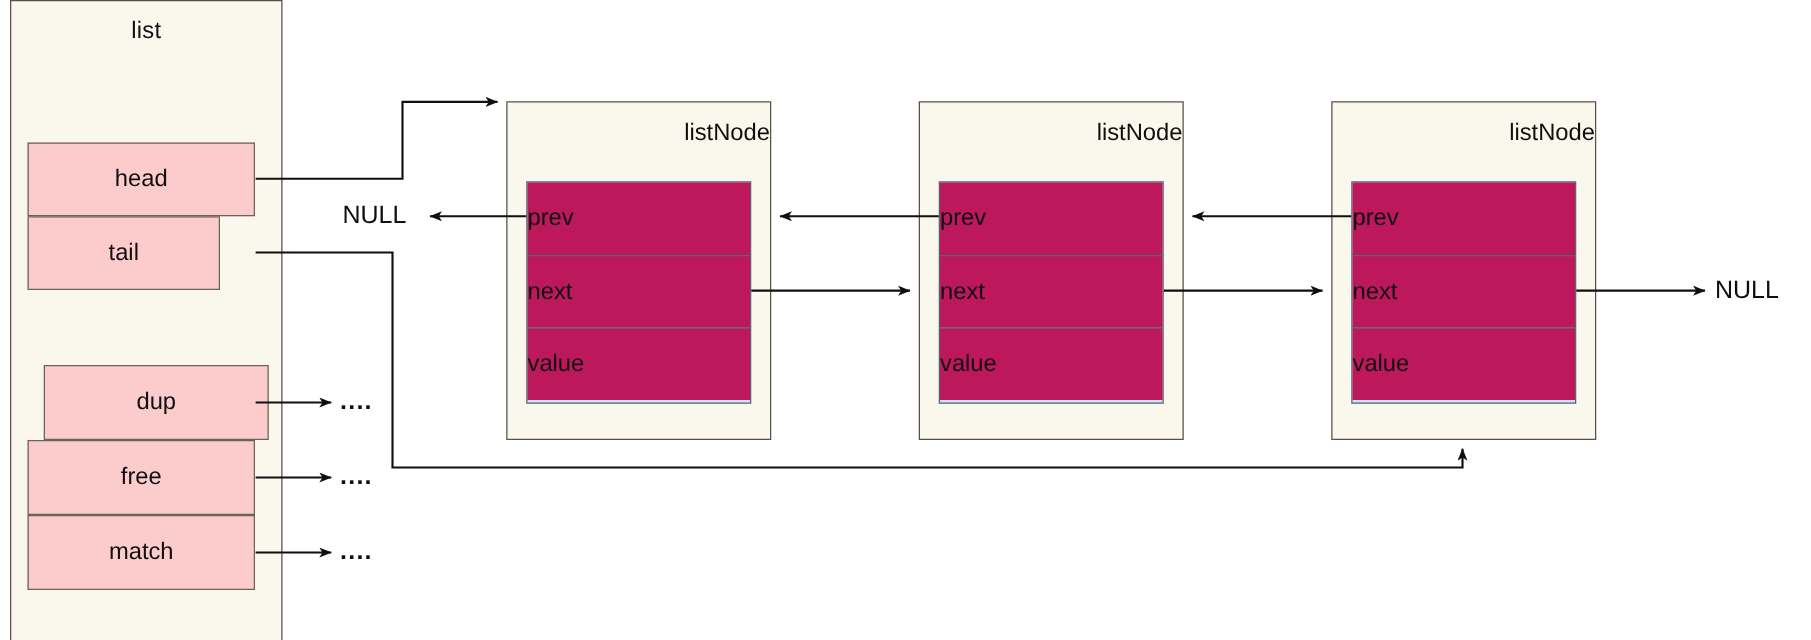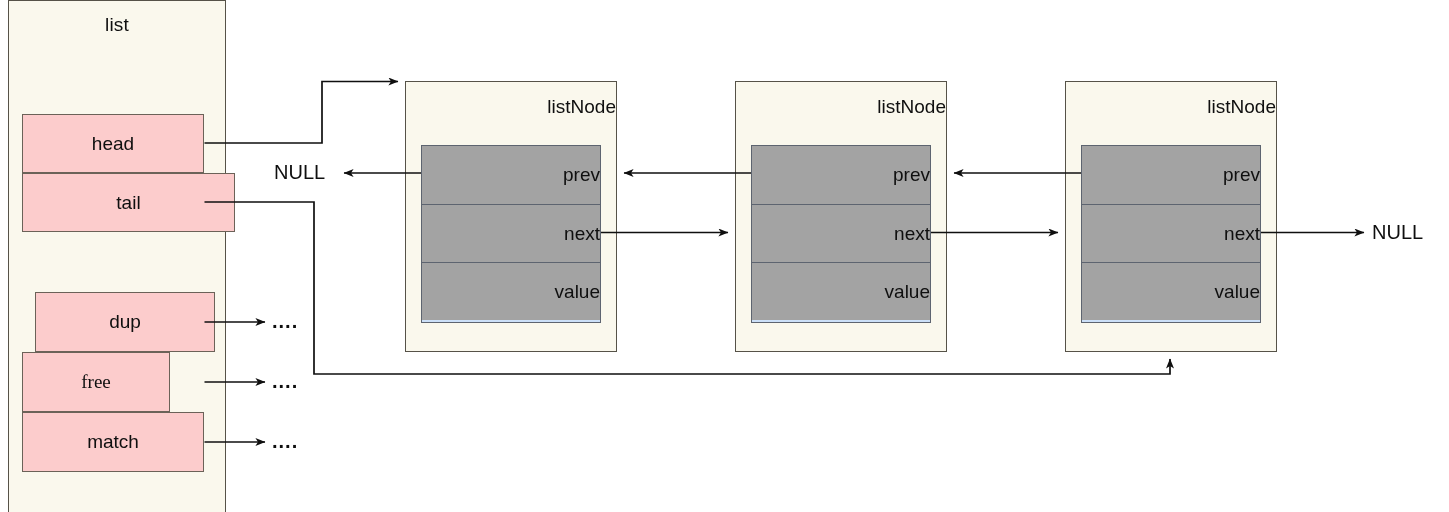--- a/index.html
+++ b/index.html
@@ -66,24 +66,24 @@
   }
   
   .slot-stack {
     position: absolute;
     border: 1.4px solid #5d6470;
     background: #cce0f8;
     box-sizing: border-box;
   }
   .slot {
     box-sizing: border-box;
-    background: #a3a3a3;
+    background: #be185d;
     display: flex;
     align-items: center;
-    justify-content: flex-end;
+    justify-content: flex-start;
     font-size: 19px;
     color: #0f0f0f;
   }
   .slot + .slot { border-top: 1.4px solid #5d6470; }
 
   
   .text-label {
     position: absolute;
     font-size: 20px;
     color: #0f0f0f;
@@ -112,30 +112,30 @@
 <div id="stage">
 
   <div class="abs list-panel" style="left:8px; top:0px; width:218px; height:516px;">
     <div class="panel-title" style="top:13px;">list</div>
   </div>
 
   <div class="abs field-cell" style="left:22px; top:114px; width:182px; height:59px;">
     <span>head</span>
   </div>
 
-  <div class="abs field-cell" style="left:22px; top:173px; width:213px; height:59px;">
+  <div class="abs field-cell" style="left:22px; top:173px; width:154px; height:59px;">
     <span>tail</span>
   </div>
 
 
   <div class="abs field-cell" style="left:35px; top:292px; width:180px; height:60px;">
     <span>dup</span>
   </div>
 
-  <div class="abs field-cell" style="left:22px; top:352px; width:148px; height:60px;font-family:Liberation Serif, serif;">
+  <div class="abs field-cell" style="left:22px; top:352px; width:182px; height:60px;">
     <span>free</span>
   </div>
 
   <div class="abs field-cell" style="left:22px; top:412px; width:182px; height:60px;">
     <span>match</span>
   </div>
 
   <div class="abs node-box" style="left:405px; top:81px; width:212px; height:271px;">
     <div class="node-title">listNode</div>
   </div>

